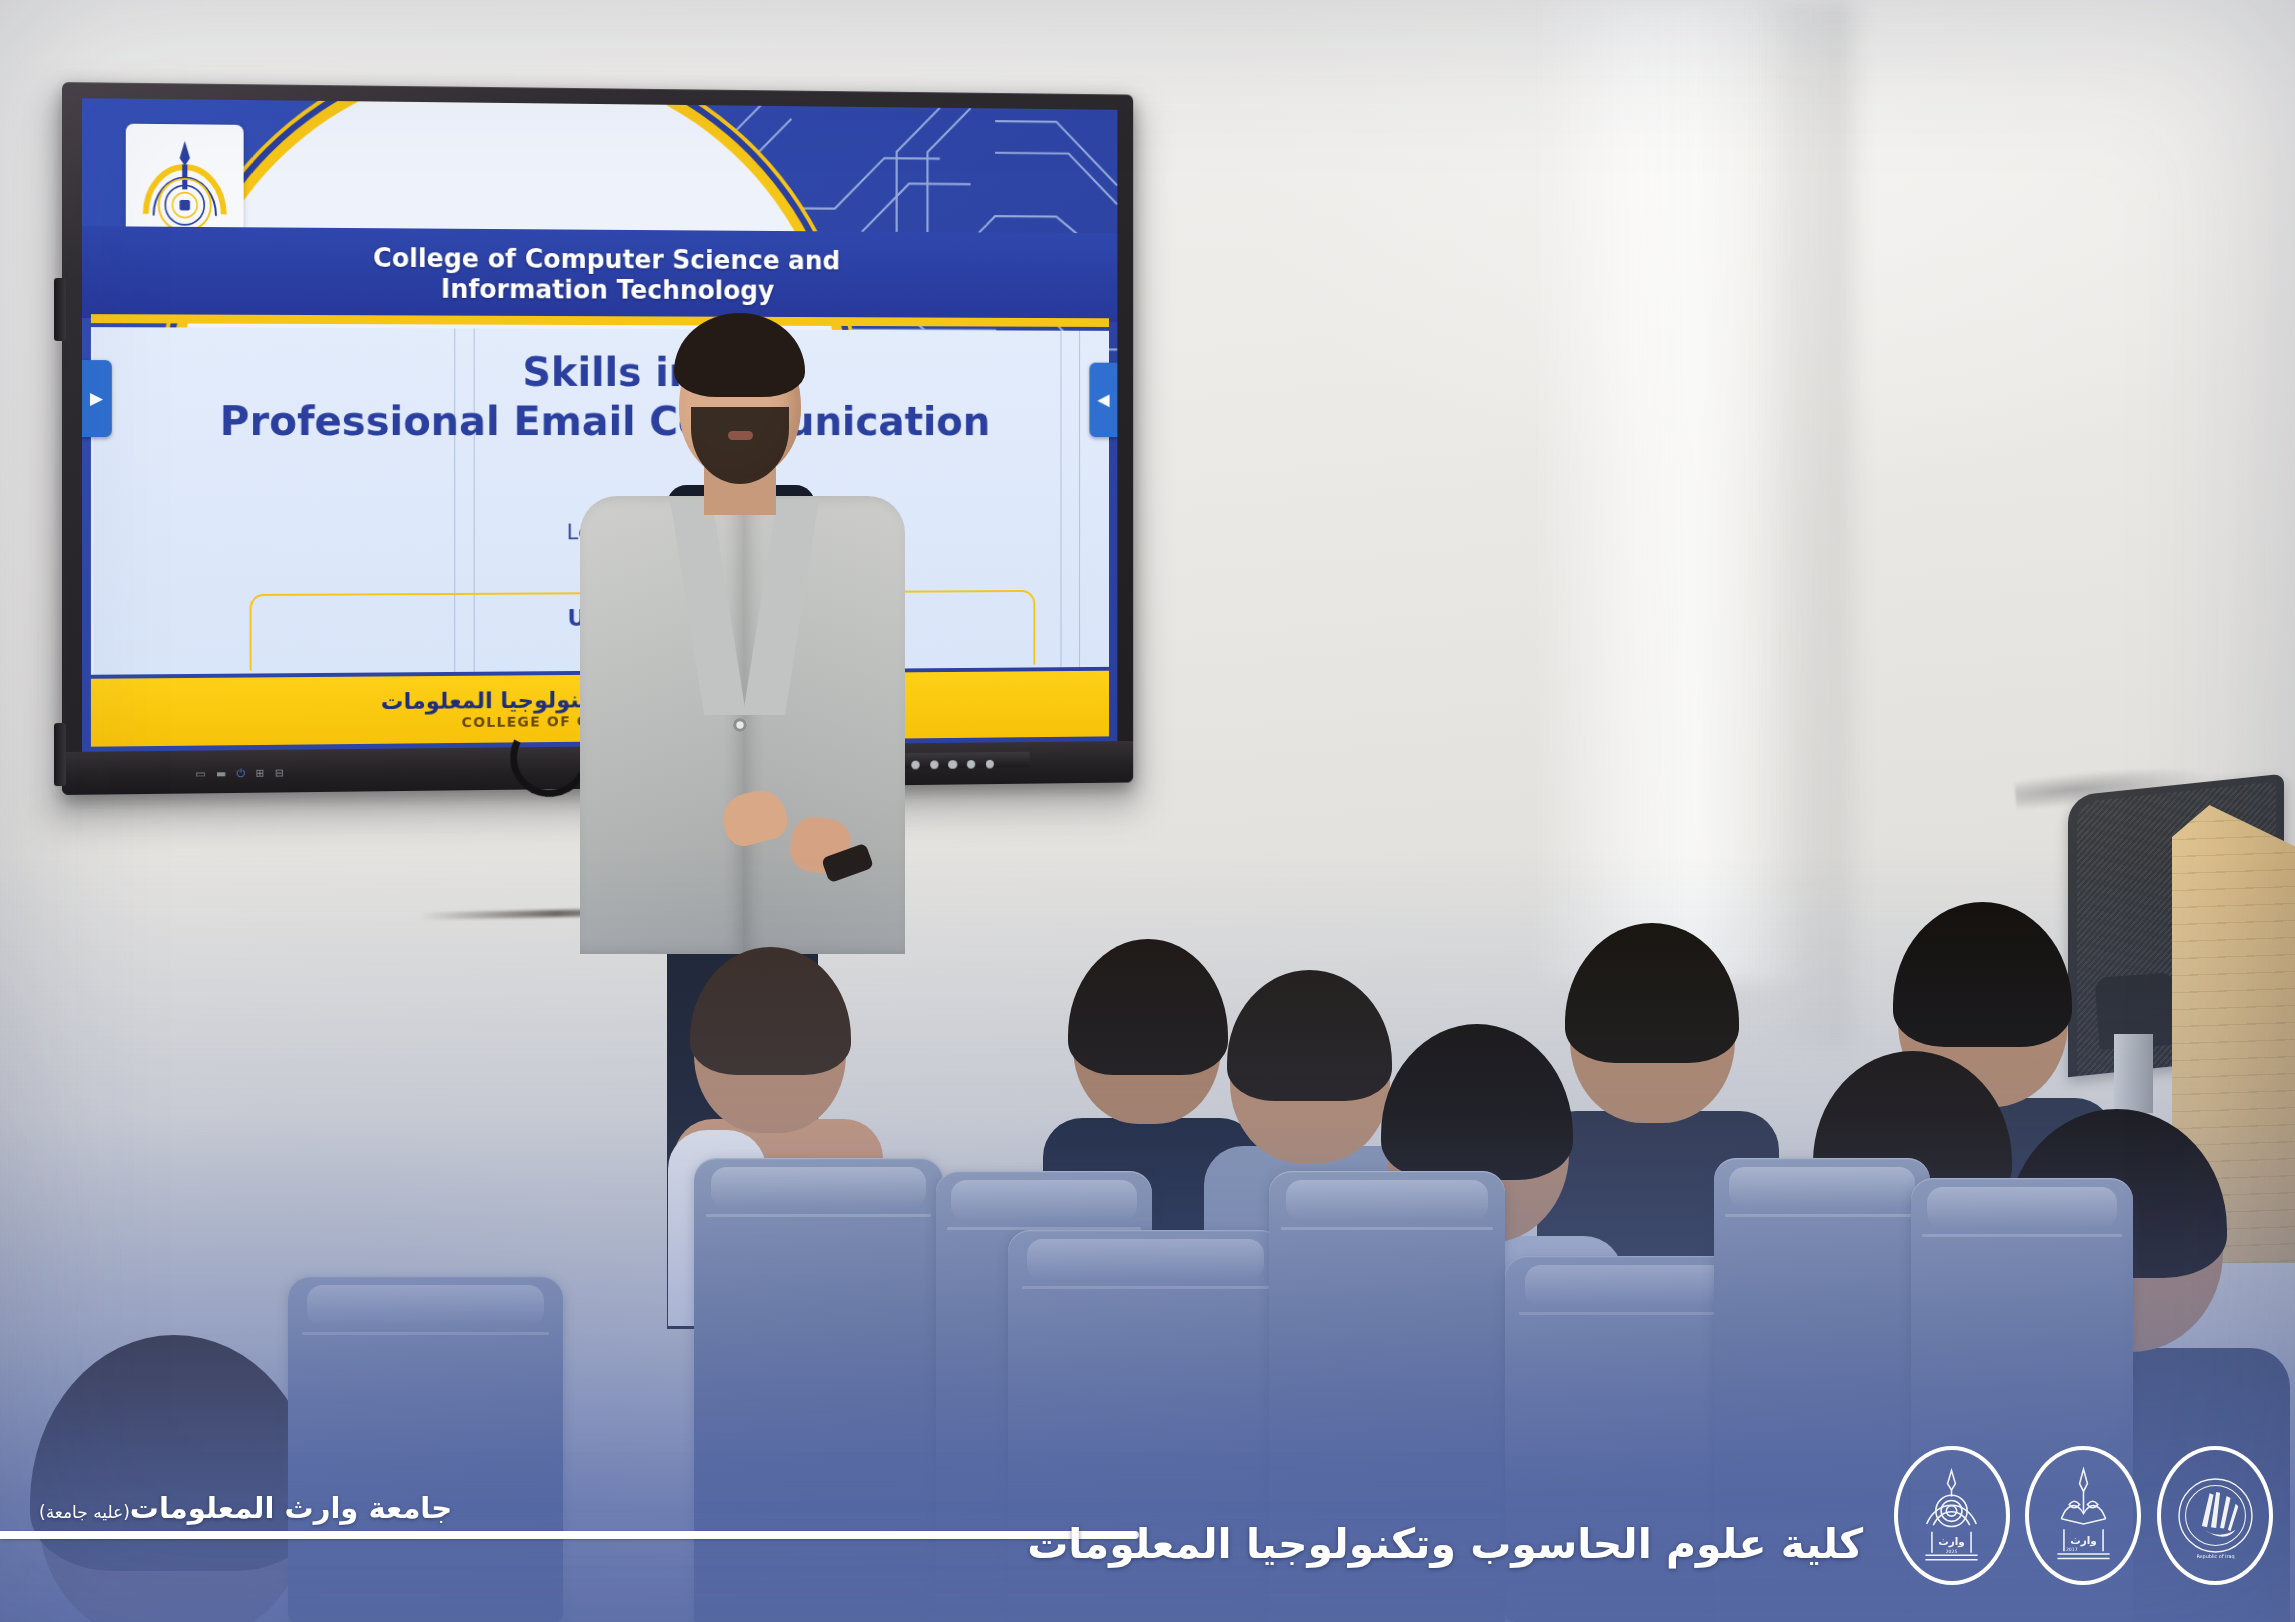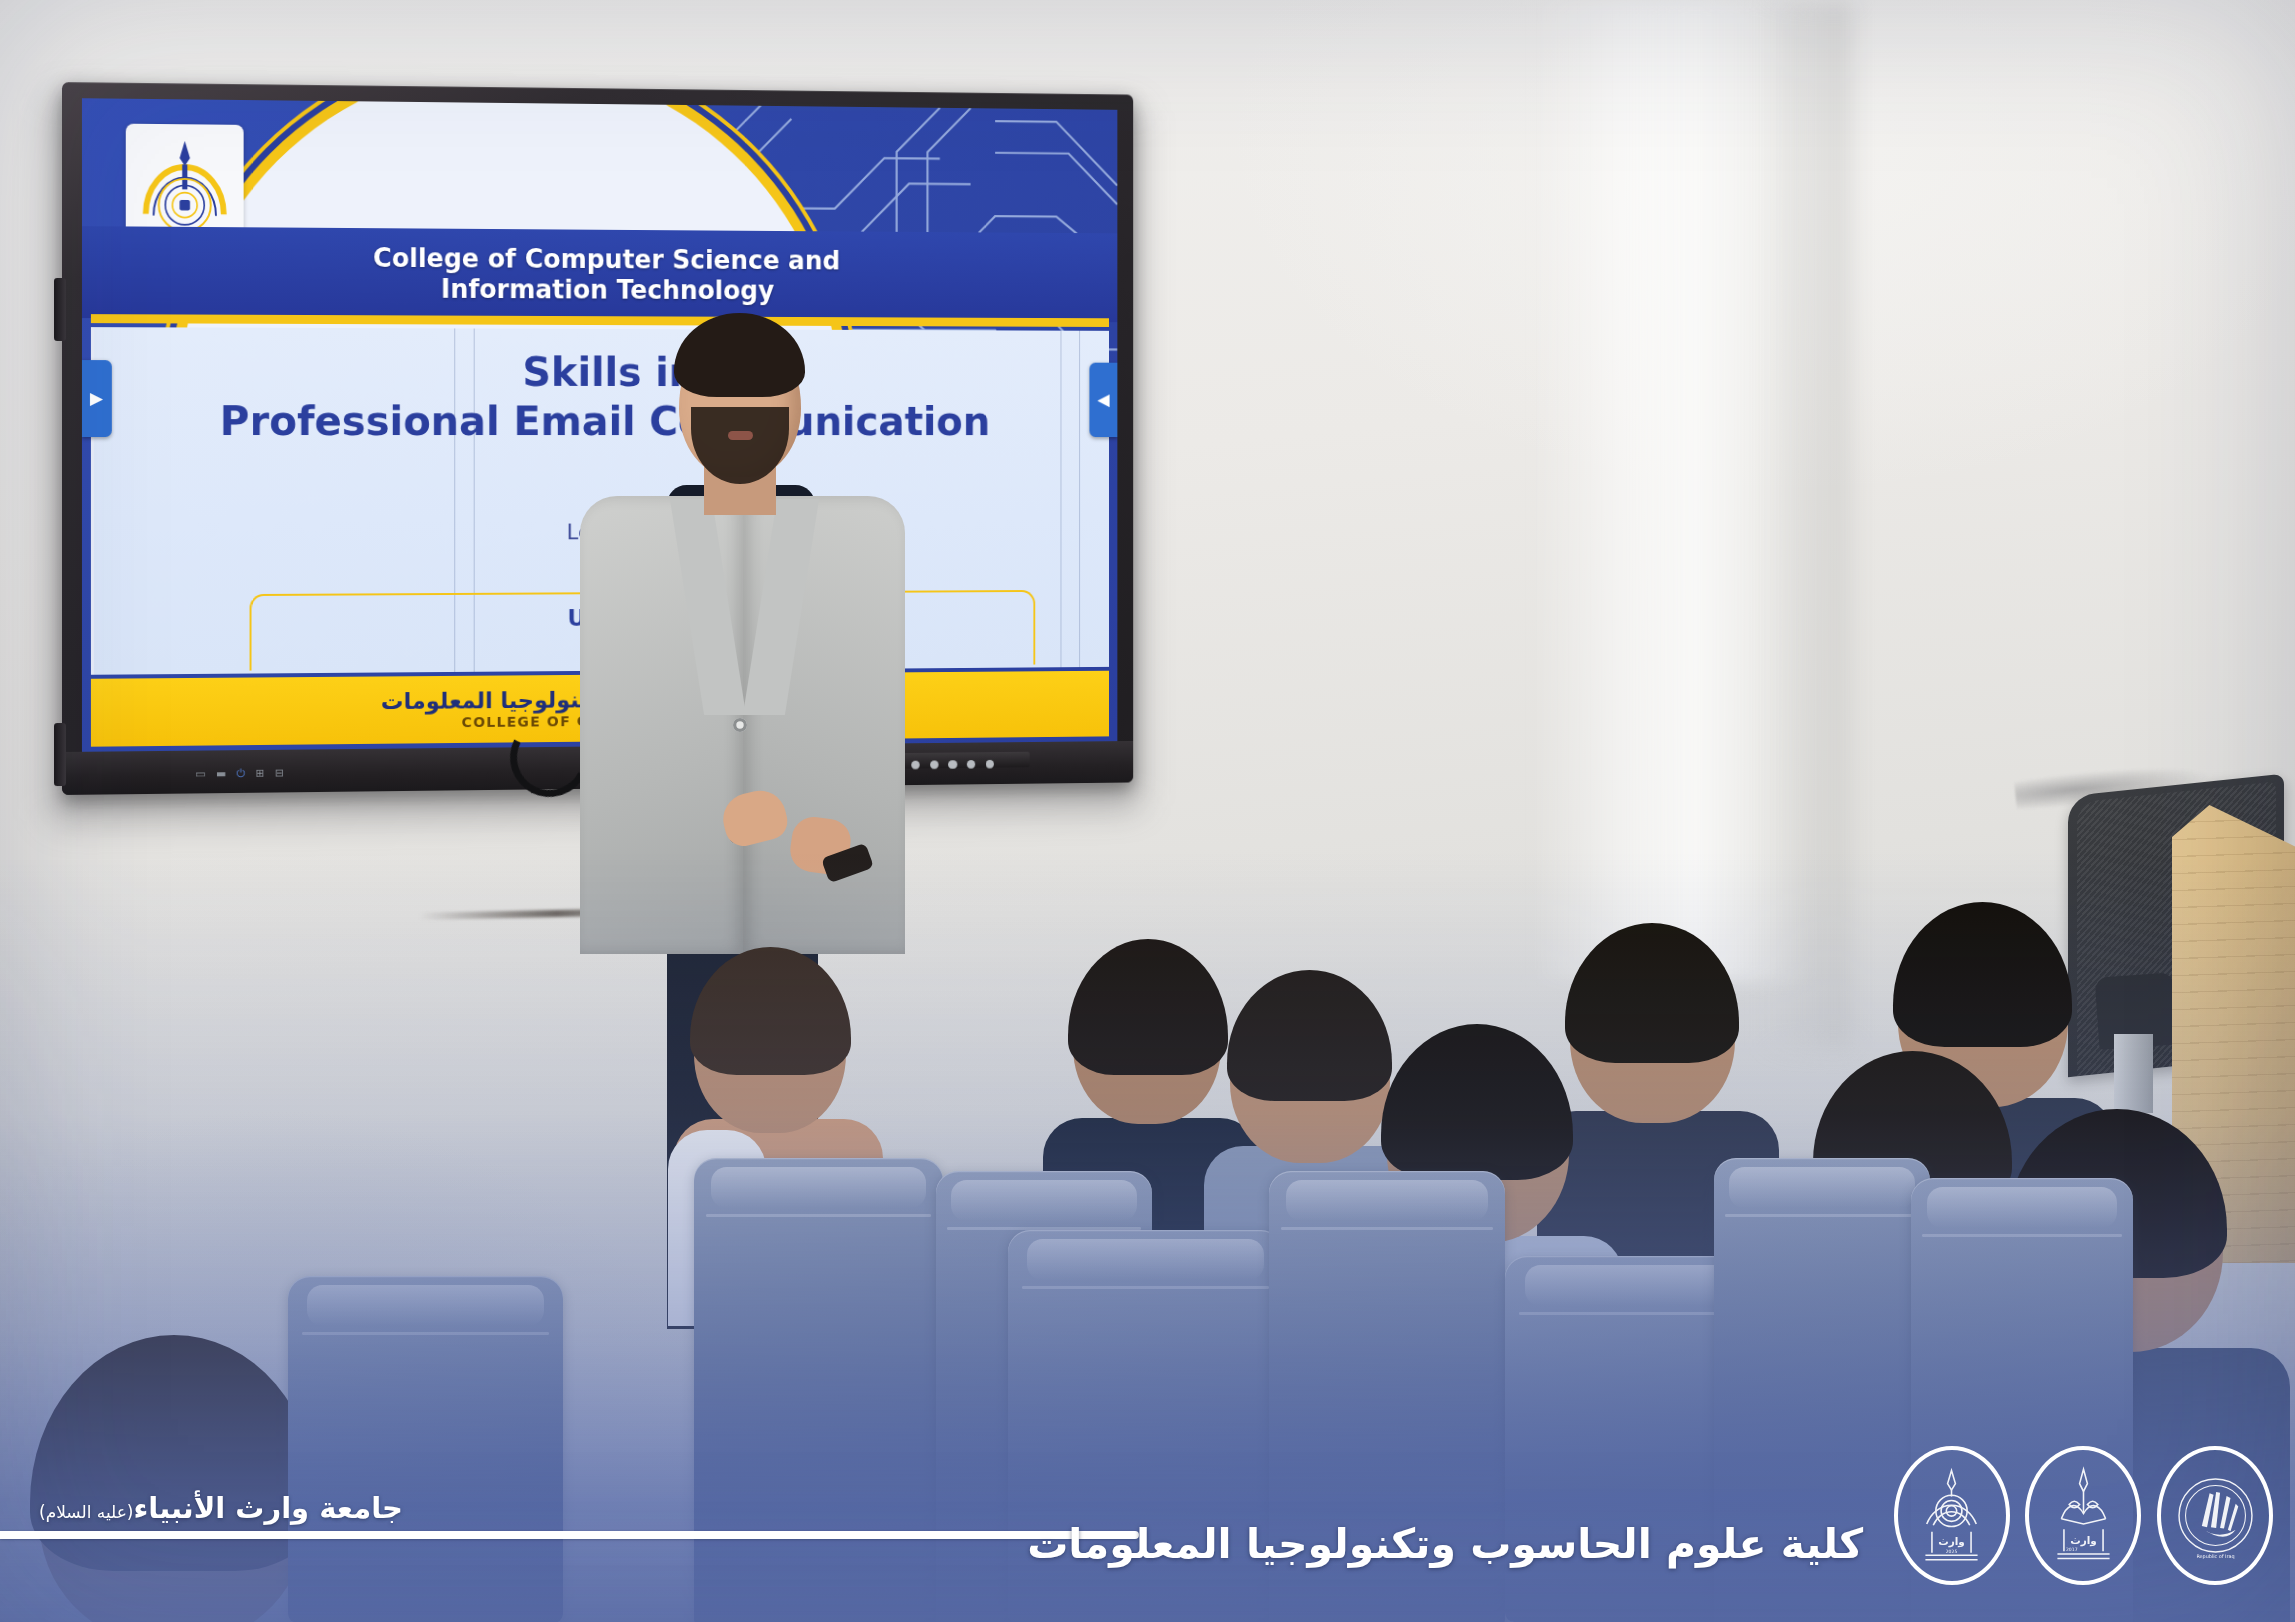--- a/index.html
+++ b/index.html
@@ -489,21 +489,21 @@
       <div class="top"></div>
       <div class="seam"></div>
     </div>
 
   <div class="blue-haze"></div>
   <div class="vignette"></div>
 
   <div class="footer">
 
     <div class="wm-left">
-      <span>جامعة وارث الأنبياء</span><span class="small">(عليه السلام)</span>
+      <span>جامعة وارث المعلومات</span><span class="small">(عليه جامعة)</span>
     </div>
 
     <div class="sep-line"></div>
 
     <div class="brand">
       <div class="ar">كلية علوم الحاسوب وتكنولوجيا المعلومات</div>
     </div>
 
     <div class="seals">
 

